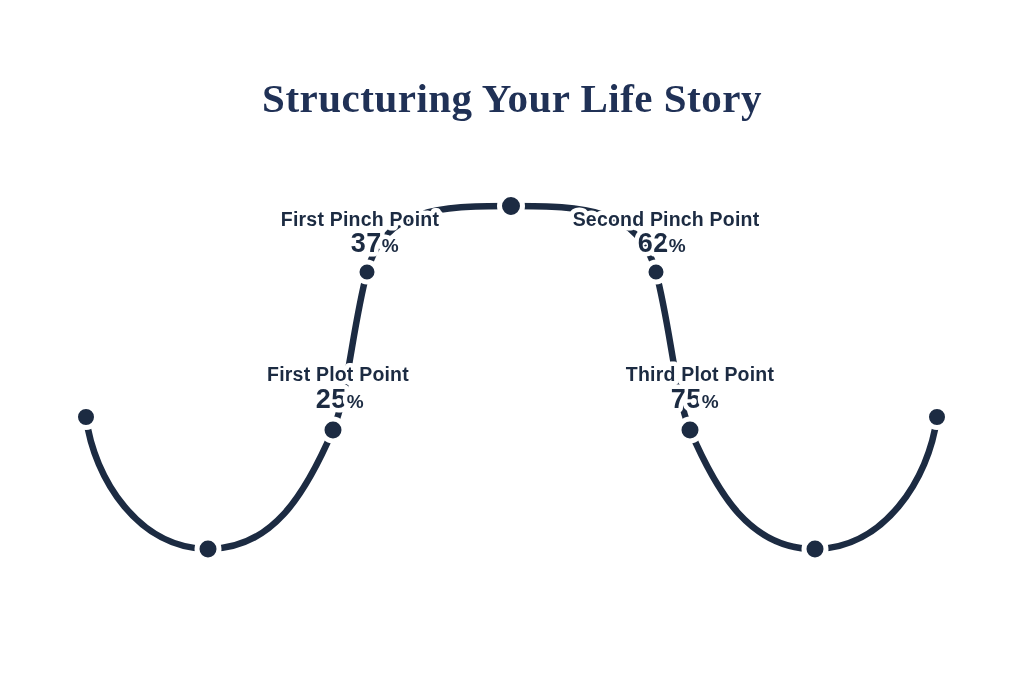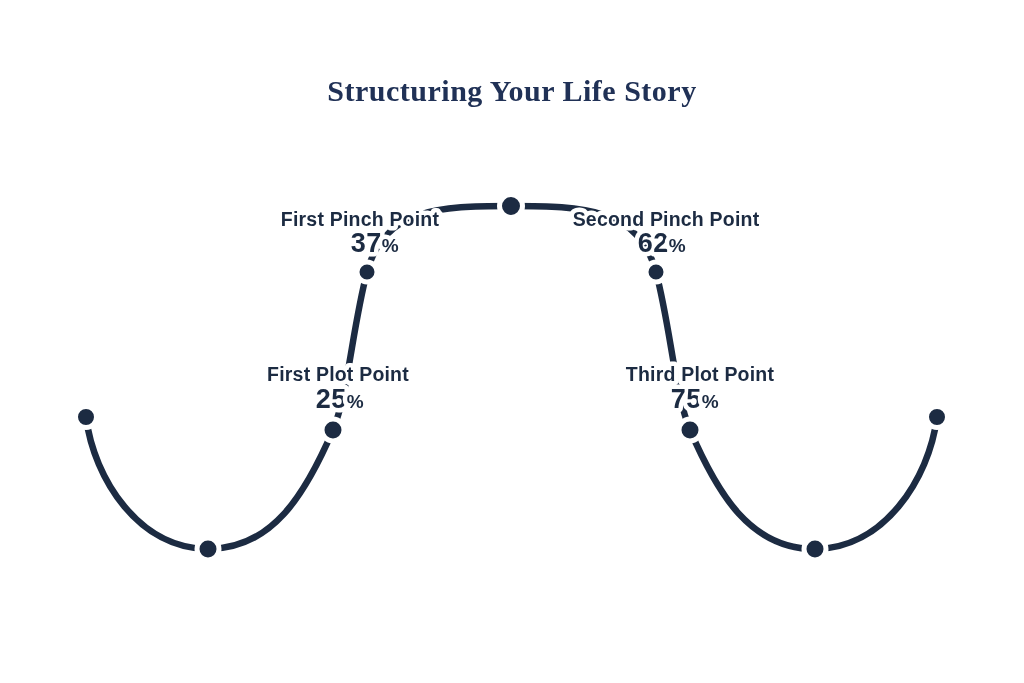--- a/index.html
+++ b/index.html
@@ -17,21 +17,21 @@
   }
   .title {
     position: absolute;
     top: 74px;
     left: 0;
     width: 1024px;
     margin: 0;
     text-align: center;
     font-family: "Liberation Serif", serif;
     font-weight: 700;
-    font-size: 30px;
+    font-size: 41px;
     letter-spacing: 0.5px;
     color: #203156;
   }
   svg.arc {
     position: absolute;
     left: 0;
     top: 0;
   }
   .curve {
     fill: none;

